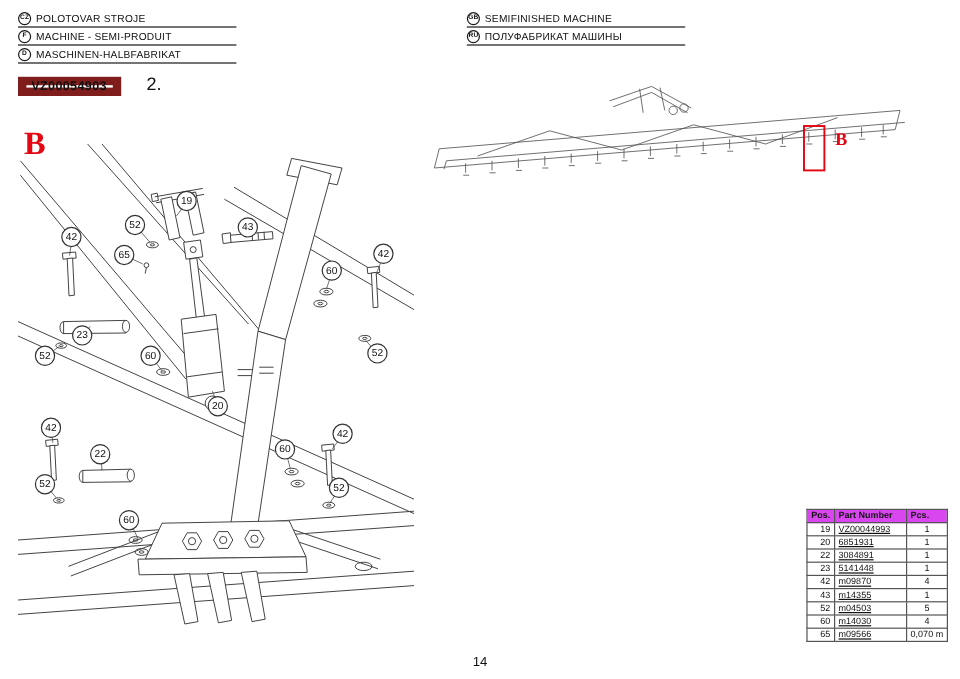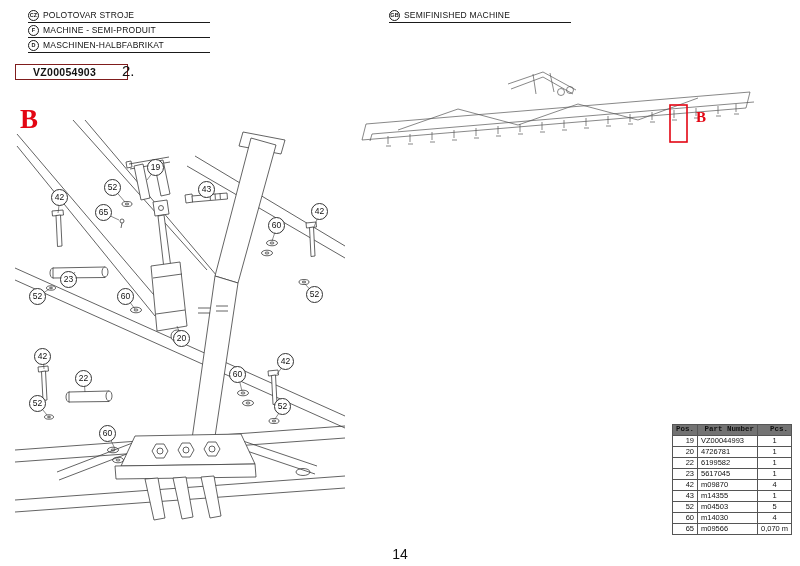--- a/index.html
+++ b/index.html
@@ -1,52 +1,52 @@
 <!DOCTYPE html>
 <html><head>
 <meta charset="utf-8">
 <style>
   * { margin:0; padding:0; box-sizing:border-box; }
   body { background:#888; font-family:"Liberation Sans", sans-serif; }
   .page { position:relative; width:800px; height:566px; background:#fff; margin:0 auto; overflow:hidden; color:#111; }
 
   
   .lang-block { position:absolute; top:8px; }
-  #langs-left { left:28px; }
+  #langs-left { left:15px; }
   #langs-right { left:389px; }
   .lang-row { display:flex; align-items:center; gap:4px; height:15px; width:182px; border-bottom:1px solid #1a1a1a; font-size:8.5px; letter-spacing:0.2px; }
   .lang-code { width:11px; height:11px; border:1px solid #1a1a1a; border-radius:50%; font-size:5.5px; display:inline-flex; align-items:center; justify-content:center; flex:none; font-weight:bold; }
   .lang-label { white-space:nowrap; }
 
   
   .brand { position:absolute; right:16px; top:12px; width:92px; height:40px; }
 
   
-  .partnum-box { position:absolute; left:15px; top:64px; width:113px; height:16px; border:1px solid #7f1d1d; font-size:10.5px; font-weight:700; display:flex; align-items:center; padding-left:17px; letter-spacing:0.3px; }
+  .partnum-box { position:absolute; left:15px; top:64px; width:86px; height:16px; border:7px solid #7f1d1d; font-size:10.5px; font-weight:700; display:flex; align-items:center; padding-left:4px; letter-spacing:0.3px; }
   .fig-num { position:absolute; left:122px; top:62px; font-size:15px; }
 
   
   .section-b { position:absolute; left:20px; top:106px; font-family:"Liberation Serif", serif; font-weight:700; font-size:27px; color:#e30613; line-height:1; }
   .ov-b { position:absolute; left:696px; top:110px; font-family:"Liberation Serif", serif; font-weight:700; font-size:15px; color:#e30613; line-height:1; }
 
   
   .drawing { position:absolute; left:15px; top:120px; width:330px; height:420px; }
   .drawing svg { position:absolute; left:0; top:0; }
   .overview { position:absolute; left:358px; top:62px; width:405px; height:105px; }
   .callout { position:absolute; width:17px; height:17px; border:1px solid #333; border-radius:50%; background:#fff; font-size:8.5px; display:flex; align-items:center; justify-content:center; line-height:1; }
 
   
   .parts { position:absolute; left:672px; top:424px; border-collapse:collapse; background:#fff; }
   .parts th, .parts td { border:1px solid #555; font-size:7.5px; padding:1px 3px; height:11px; line-height:1; white-space:nowrap; }
-  .parts th { background:#737373; font-weight:700; text-align:right;font-family:Liberation Mono, monospace; }
+  .parts th { background:#d946ef; font-weight:700; text-align:left; }
   .c-pos { text-align:right; min-width:18px; }
-  .c-part { text-align:left; min-width:60px; }
+  .c-part { text-align:left; min-width:60px;text-decoration:underline; }
   .c-pcs { text-align:center; min-width:28px; }
 
-  .pageno { position:absolute; left:0; right:0; top:546px; text-align:center; font-size:14px; }
+  .pageno { position:absolute; left:0; right:0; top:546px; text-align:center; font-size:11px; }
 </style>
 </head>
 <body>
 
 <div class="page">
 
   <div class="lang-block" id="langs-left">
       <div class="lang-row">
         <span class="lang-code">CZ</span>
         <span class="lang-label">POLOTOVAR STROJE</span>
@@ -57,20 +57,24 @@
       </div>
       <div class="lang-row">
         <span class="lang-code">D</span>
         <span class="lang-label">MASCHINEN-HALBFABRIKAT</span>
       </div>
     </div>
   <div class="lang-block" id="langs-right">
       <div class="lang-row">
         <span class="lang-code">GB</span>
         <span class="lang-label">SEMIFINISHED MACHINE</span>
+      </div>
+      <div class="lang-row">
+        <span class="lang-code">RU</span>
+        <span class="lang-label">ПОЛУФАБРИКАТ МАШИНЫ</span>
       </div>
     </div>
 
 
   <div class="partnum-box">VZ00054903</div>
   <div class="fig-num">2.</div>
 
   <div class="section-b">B</div>
 
   <div class="drawing">
@@ -247,31 +251,31 @@
         </tr>
       </thead>
     <tbody id="parts-body">
         <tr>
           <td class="c-pos">19</td>
           <td class="c-part">VZ00044993</td>
           <td class="c-pcs">1</td>
         </tr>
         <tr>
           <td class="c-pos">20</td>
-          <td class="c-part">4726781</td>
+          <td class="c-part">6851931</td>
           <td class="c-pcs">1</td>
         </tr>
         <tr>
           <td class="c-pos">22</td>
-          <td class="c-part">6199582</td>
+          <td class="c-part">3084891</td>
           <td class="c-pcs">1</td>
         </tr>
         <tr>
           <td class="c-pos">23</td>
-          <td class="c-part">5617045</td>
+          <td class="c-part">5141448</td>
           <td class="c-pcs">1</td>
         </tr>
         <tr>
           <td class="c-pos">42</td>
           <td class="c-part">m09870</td>
           <td class="c-pcs">4</td>
         </tr>
         <tr>
           <td class="c-pos">43</td>
           <td class="c-part">m14355</td>

